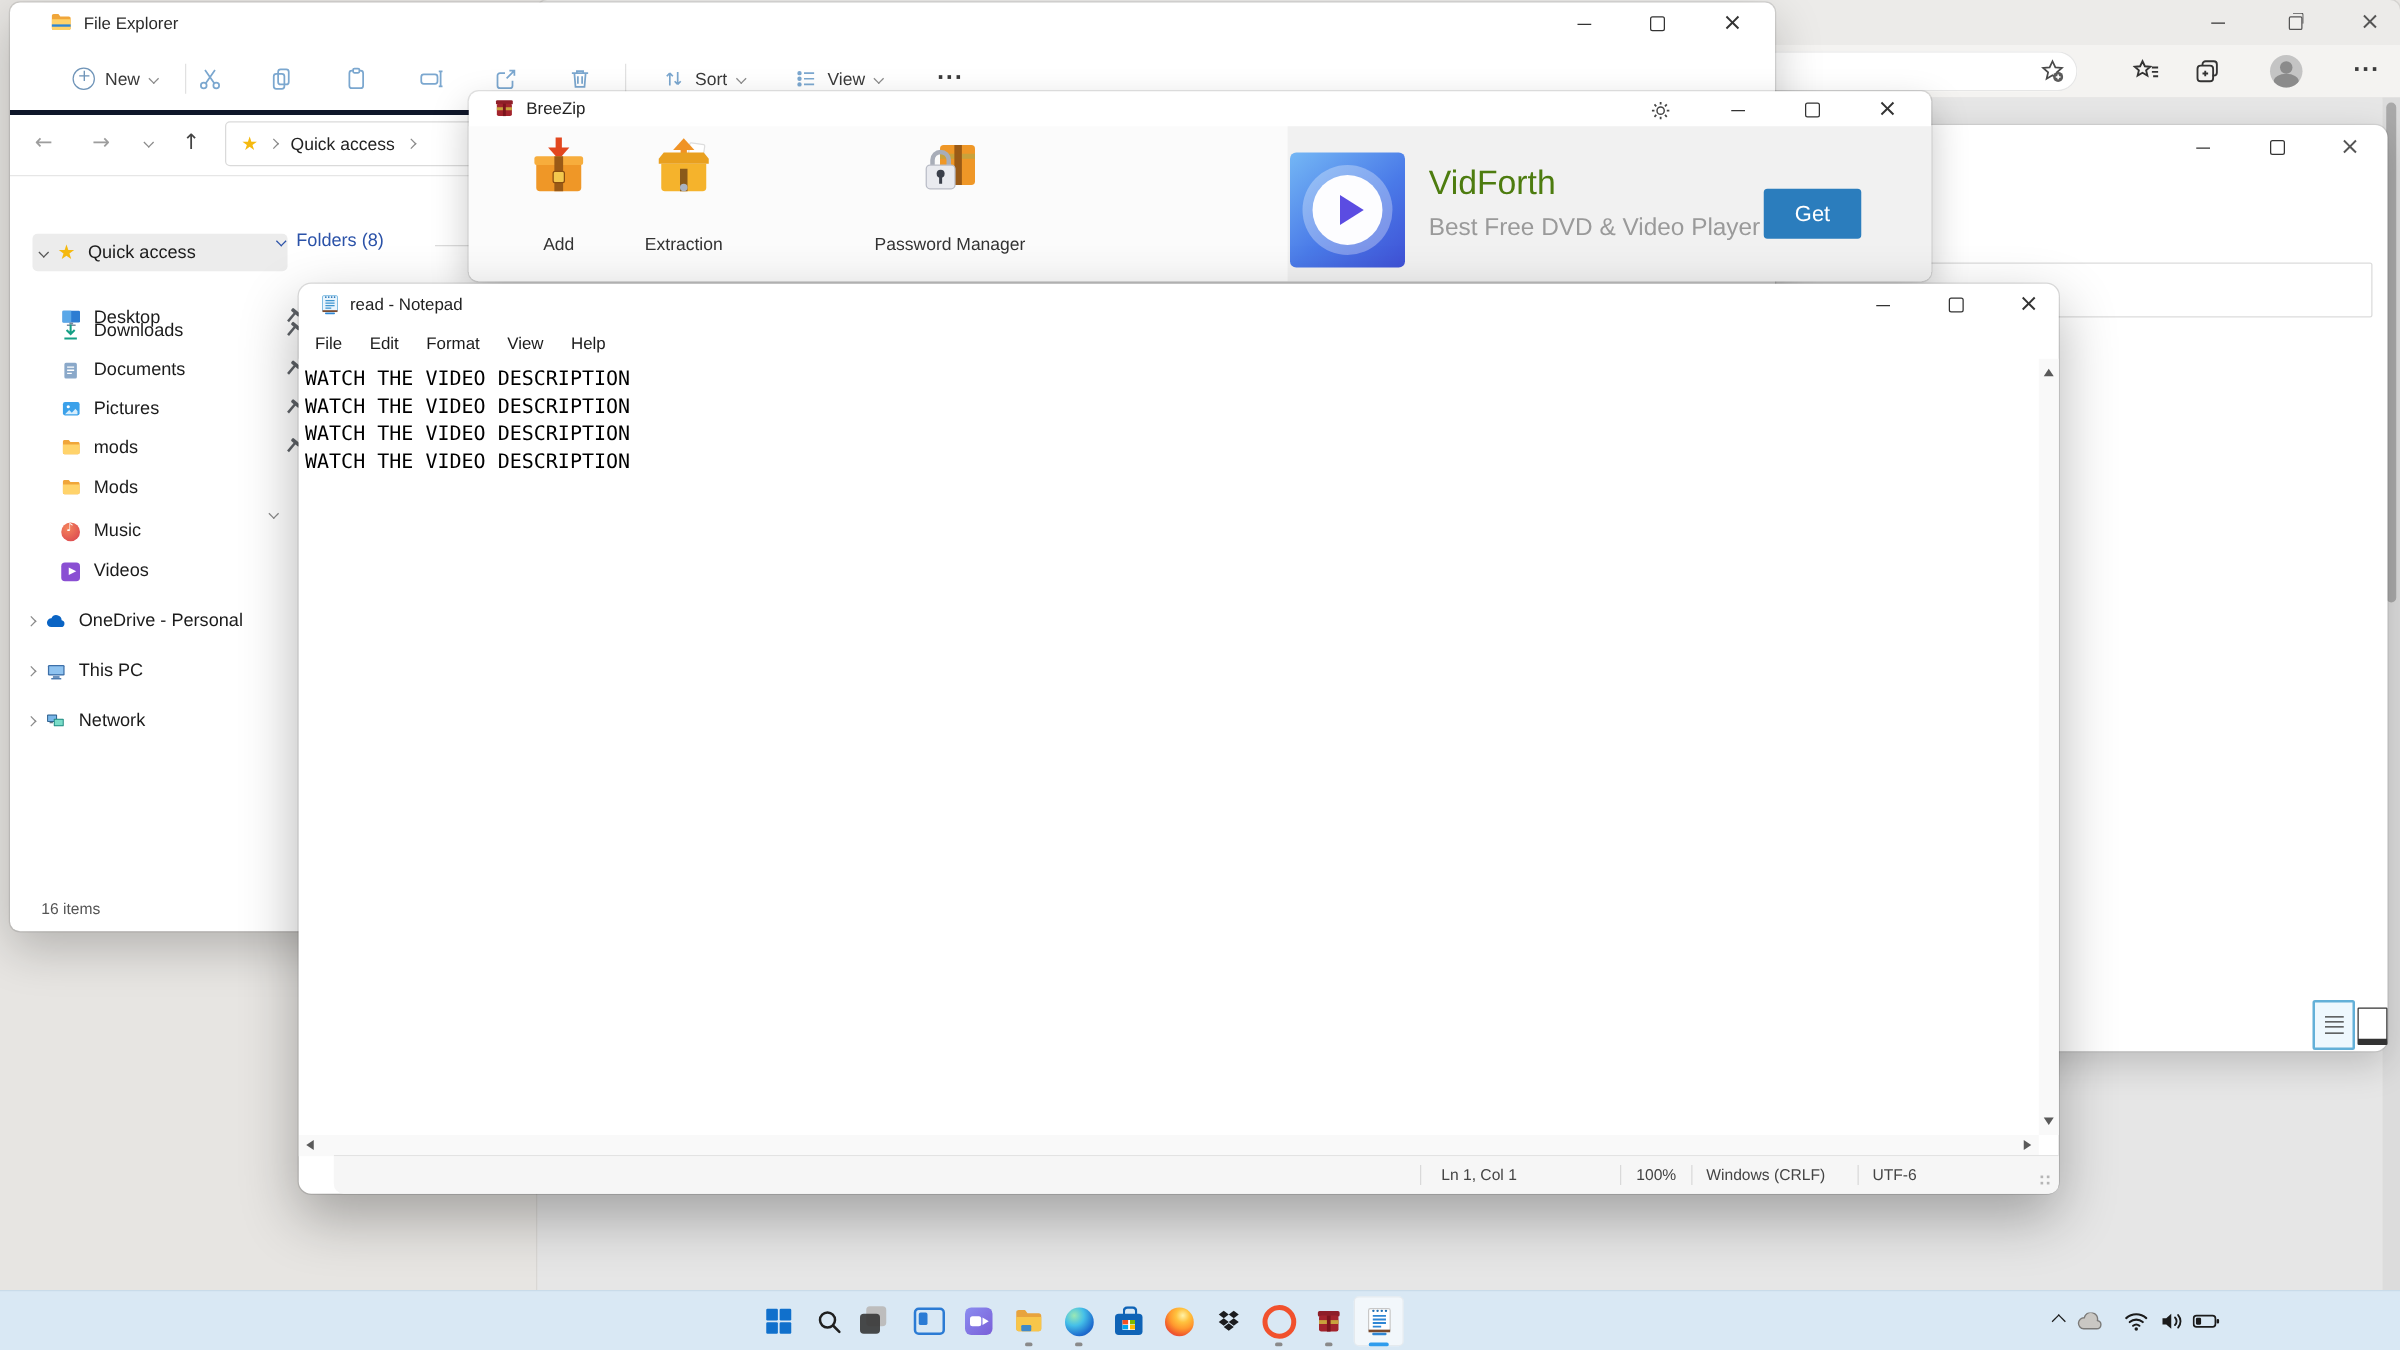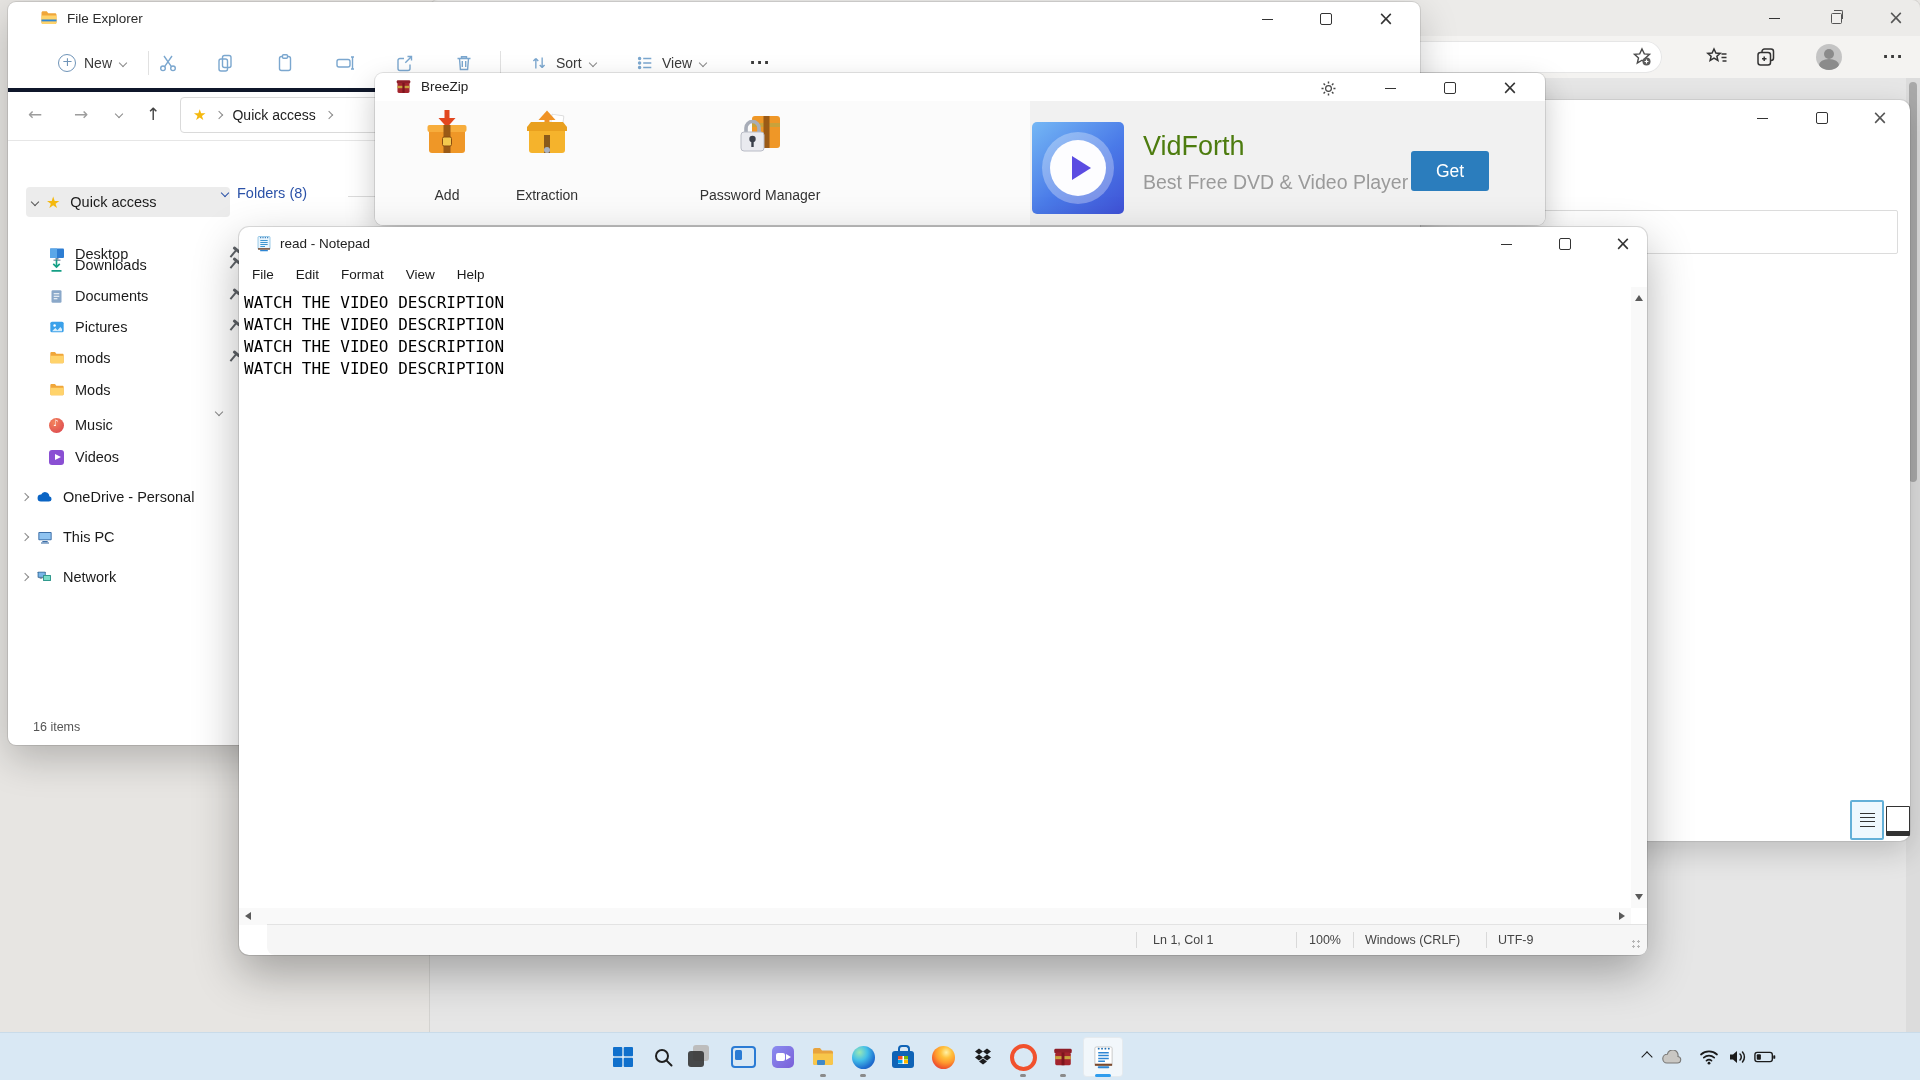--- a/index.html
+++ b/index.html
@@ -587,21 +587,21 @@
     </div>
 
     <div class="np-status">
       <span class="sdiv" style="left:869px;"></span>
       <span class="scell" style="left:886px;">Ln 1, Col 1</span>
       <span class="sdiv" style="left:1029px;"></span>
       <span class="scell" style="left:1042px;">100%</span>
       <span class="sdiv" style="left:1086px;"></span>
       <span class="scell" style="left:1098px;">Windows (CRLF)</span>
       <span class="sdiv" style="left:1219px;"></span>
-      <span class="scell" style="left:1231px;">UTF-9</span>
+      <span class="scell" style="left:1231px;">UTF-6</span>
       <span class="grip"></span>
     </div>
   </div>
 
   <div class="taskbar">
     <div class="tbtn" style="left:603px;">
       <svg width="22" height="22" viewBox="0 0 22 22">
         <rect x="1" y="1" width="9.3" height="9.3" rx="1" fill="#1070cc"></rect>
           <rect x="11.7" y="1" width="9.3" height="9.3" rx="1" fill="#1070cc"></rect>
         <rect x="1" y="11.7" width="9.3" height="9.3" rx="1" fill="#1070cc"></rect>

